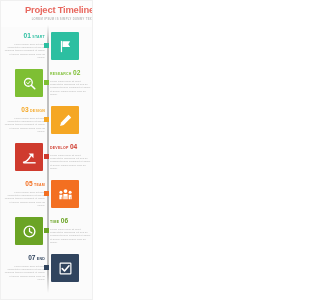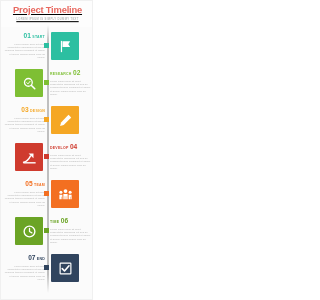--- a/index.html
+++ b/index.html
@@ -25,22 +25,21 @@
   }
 
   
   .header {
     position: absolute;
     left: 0;
     top: 0;
     width: 93px;
     height: 26px;
     background: #fdfdfd;
-    text-align: center;
-    text-decoration: underline;
+    text-align: right;
   }
   .title {
     margin: 0;
     padding-top: 4px;
     font-size: 9.4px;
     line-height: 10px;
     font-weight: bold;
     color: #e8685f;
     letter-spacing: -0.2px;
     white-space: nowrap;

